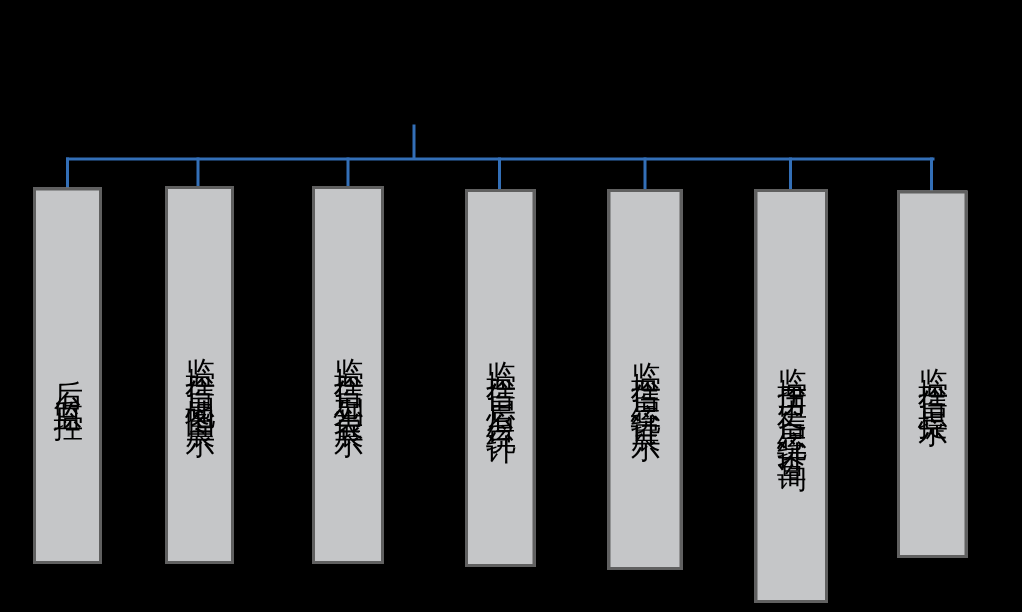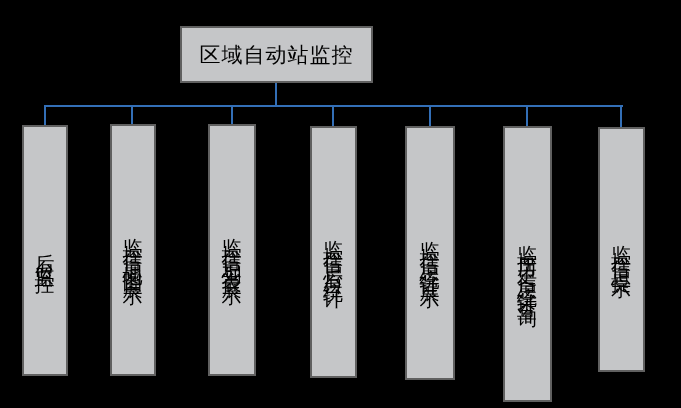--- a/index.html
+++ b/index.html
@@ -53,23 +53,20 @@
   .n4 { left: 310px; top: 126px; width: 47px; height: 252px; }
   .n5 { left: 405px; top: 126px; width: 50px; height: 254px; }
   .n6 { left: 503px; top: 126px; width: 49px; height: 276px; }
   .n7 { left: 598px; top: 127px; width: 47px; height: 245px; }
 </style>
 </head>
 <body>
 
 <div class="canvas">
 
-  <div class="node node-root-box">
-    <span class="root-label">区域自动站监控</span>
-  </div>
 
   <div class="line" style="left:275px; top:83px;  width:2px;   height:23px;"></div>
   <div class="line" style="left:44px;  top:105px; width:579px; height:2px;"></div>
   <div class="line" style="left:44px;  top:105px; width:2px; height:20px;"></div>
   <div class="line" style="left:131px; top:105px; width:2px; height:19px;"></div>
   <div class="line" style="left:231px; top:105px; width:2px; height:19px;"></div>
   <div class="line" style="left:332px; top:105px; width:2px; height:21px;"></div>
   <div class="line" style="left:429px; top:105px; width:2px; height:21px;"></div>
   <div class="line" style="left:526px; top:105px; width:2px; height:21px;"></div>
   <div class="line" style="left:620px; top:105px; width:2px; height:22px;"></div>

